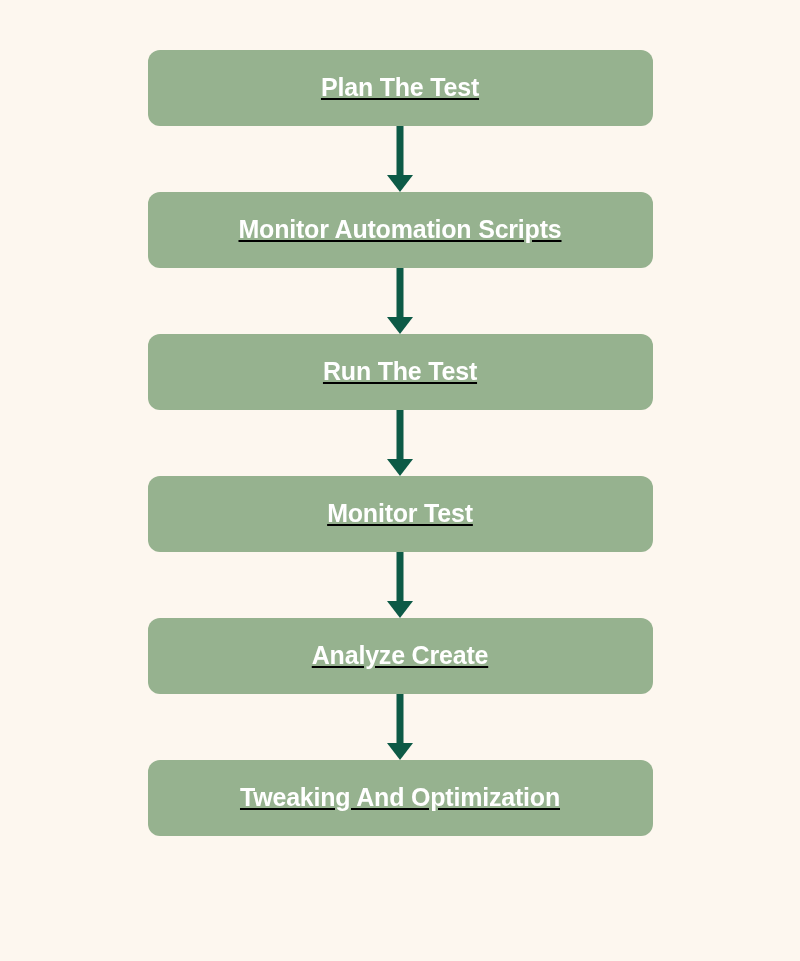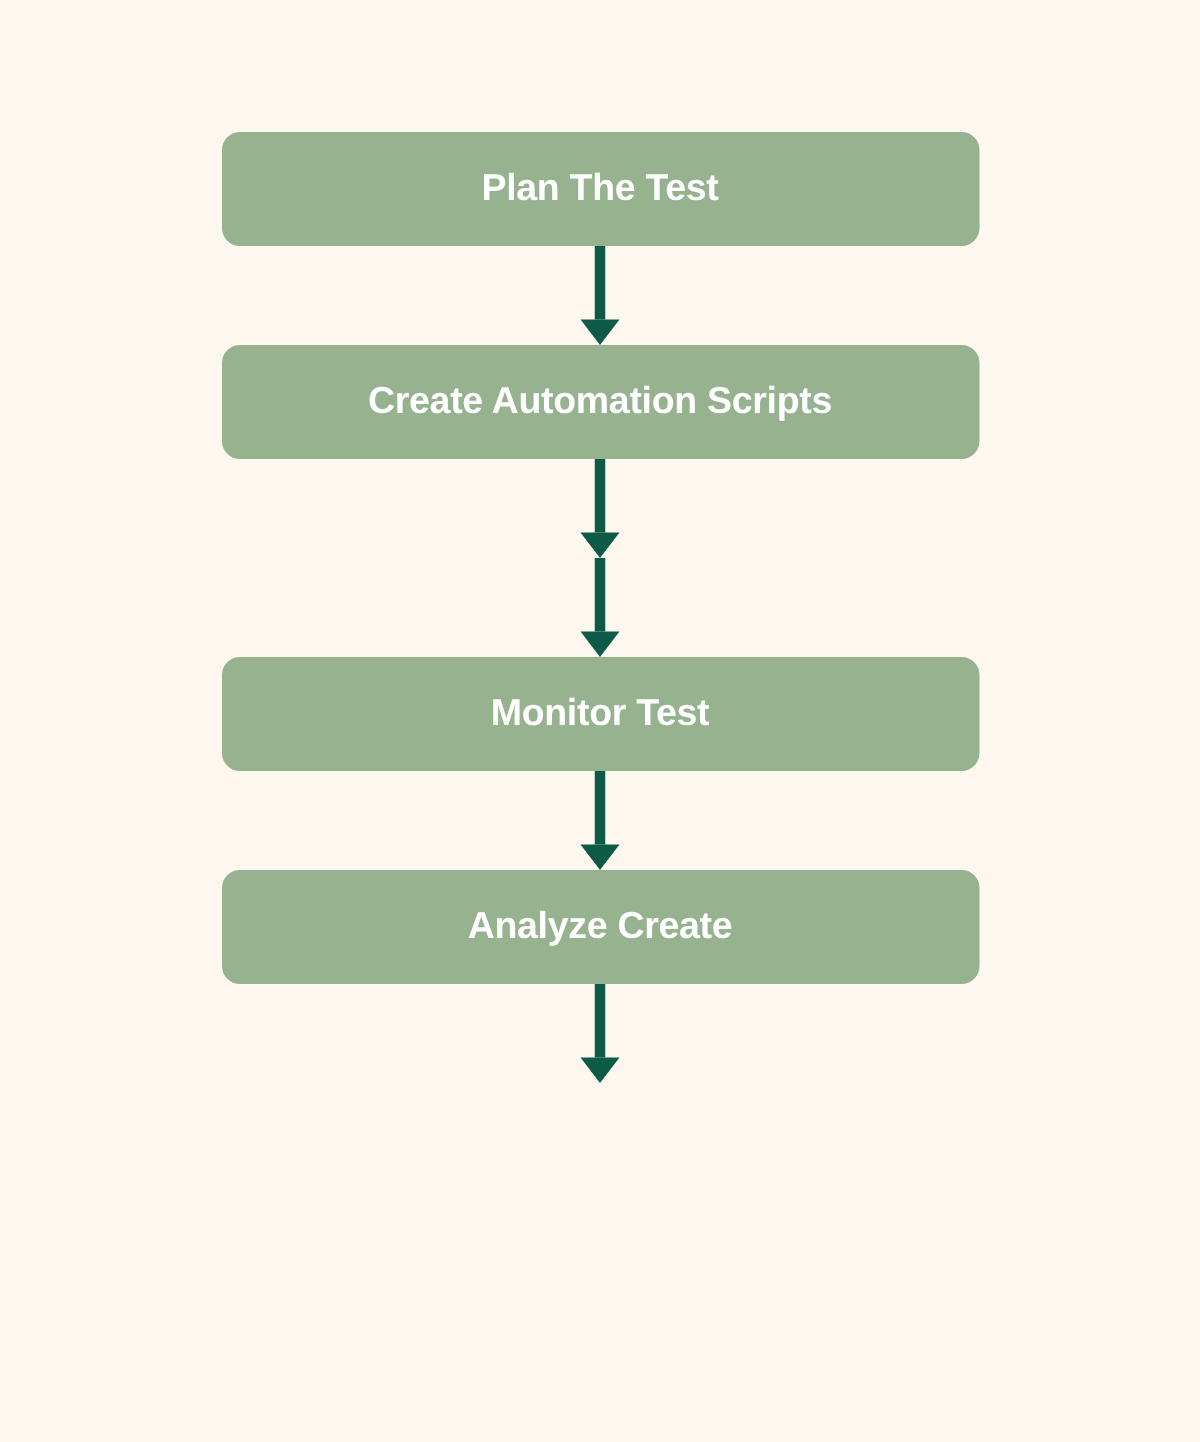--- a/index.html
+++ b/index.html
@@ -16,21 +16,22 @@
   }
   .flow-canvas {
     width: 800px;
     height: 961px;
     position: relative;
     background: #fdf7ef;
     display: flex;
     flex-direction: column;
     align-items: center;
     box-sizing: border-box;
-    padding-top: 88px;
+    padding-top: 50px;
+    text-decoration: underline;
   }
   .flow-step {
     width: 505px;
     height: 76px;
     background: #96b28f;
     border-radius: 12px;
     display: flex;
     align-items: center;
     justify-content: center;
     box-sizing: border-box;
@@ -69,30 +70,33 @@
   </div>
 
   <div class="flow-connector">
     <svg width="28" height="66" viewBox="0 0 28 66" aria-hidden="true">
       <rect x="10.5" y="0" width="7" height="49" fill="#0d5a46"></rect>
       <polygon points="1,49 27,49 14,66" fill="#0d5a46"></polygon>
     </svg>
   </div>
 
   <div class="flow-step">
-    <span class="step-label">Create Automation Scripts</span>
+    <span class="step-label">Monitor Automation Scripts</span>
   </div>
 
   <div class="flow-connector">
     <svg width="28" height="66" viewBox="0 0 28 66" aria-hidden="true">
       <rect x="10.5" y="0" width="7" height="49" fill="#0d5a46"></rect>
       <polygon points="1,49 27,49 14,66" fill="#0d5a46"></polygon>
     </svg>
   </div>
 
+  <div class="flow-step">
+    <span class="step-label">Run The Test</span>
+  </div>
 
   <div class="flow-connector">
     <svg width="28" height="66" viewBox="0 0 28 66" aria-hidden="true">
       <rect x="10.5" y="0" width="7" height="49" fill="#0d5a46"></rect>
       <polygon points="1,49 27,49 14,66" fill="#0d5a46"></polygon>
     </svg>
   </div>
 
   <div class="flow-step">
     <span class="step-label">Monitor Test</span>
@@ -109,14 +113,17 @@
     <span class="step-label">Analyze Create</span>
   </div>
 
   <div class="flow-connector">
     <svg width="28" height="66" viewBox="0 0 28 66" aria-hidden="true">
       <rect x="10.5" y="0" width="7" height="49" fill="#0d5a46"></rect>
       <polygon points="1,49 27,49 14,66" fill="#0d5a46"></polygon>
     </svg>
   </div>
 
+  <div class="flow-step">
+    <span class="step-label">Tweaking And Optimization</span>
+  </div>
 
 </div>
 
 </body></html>

